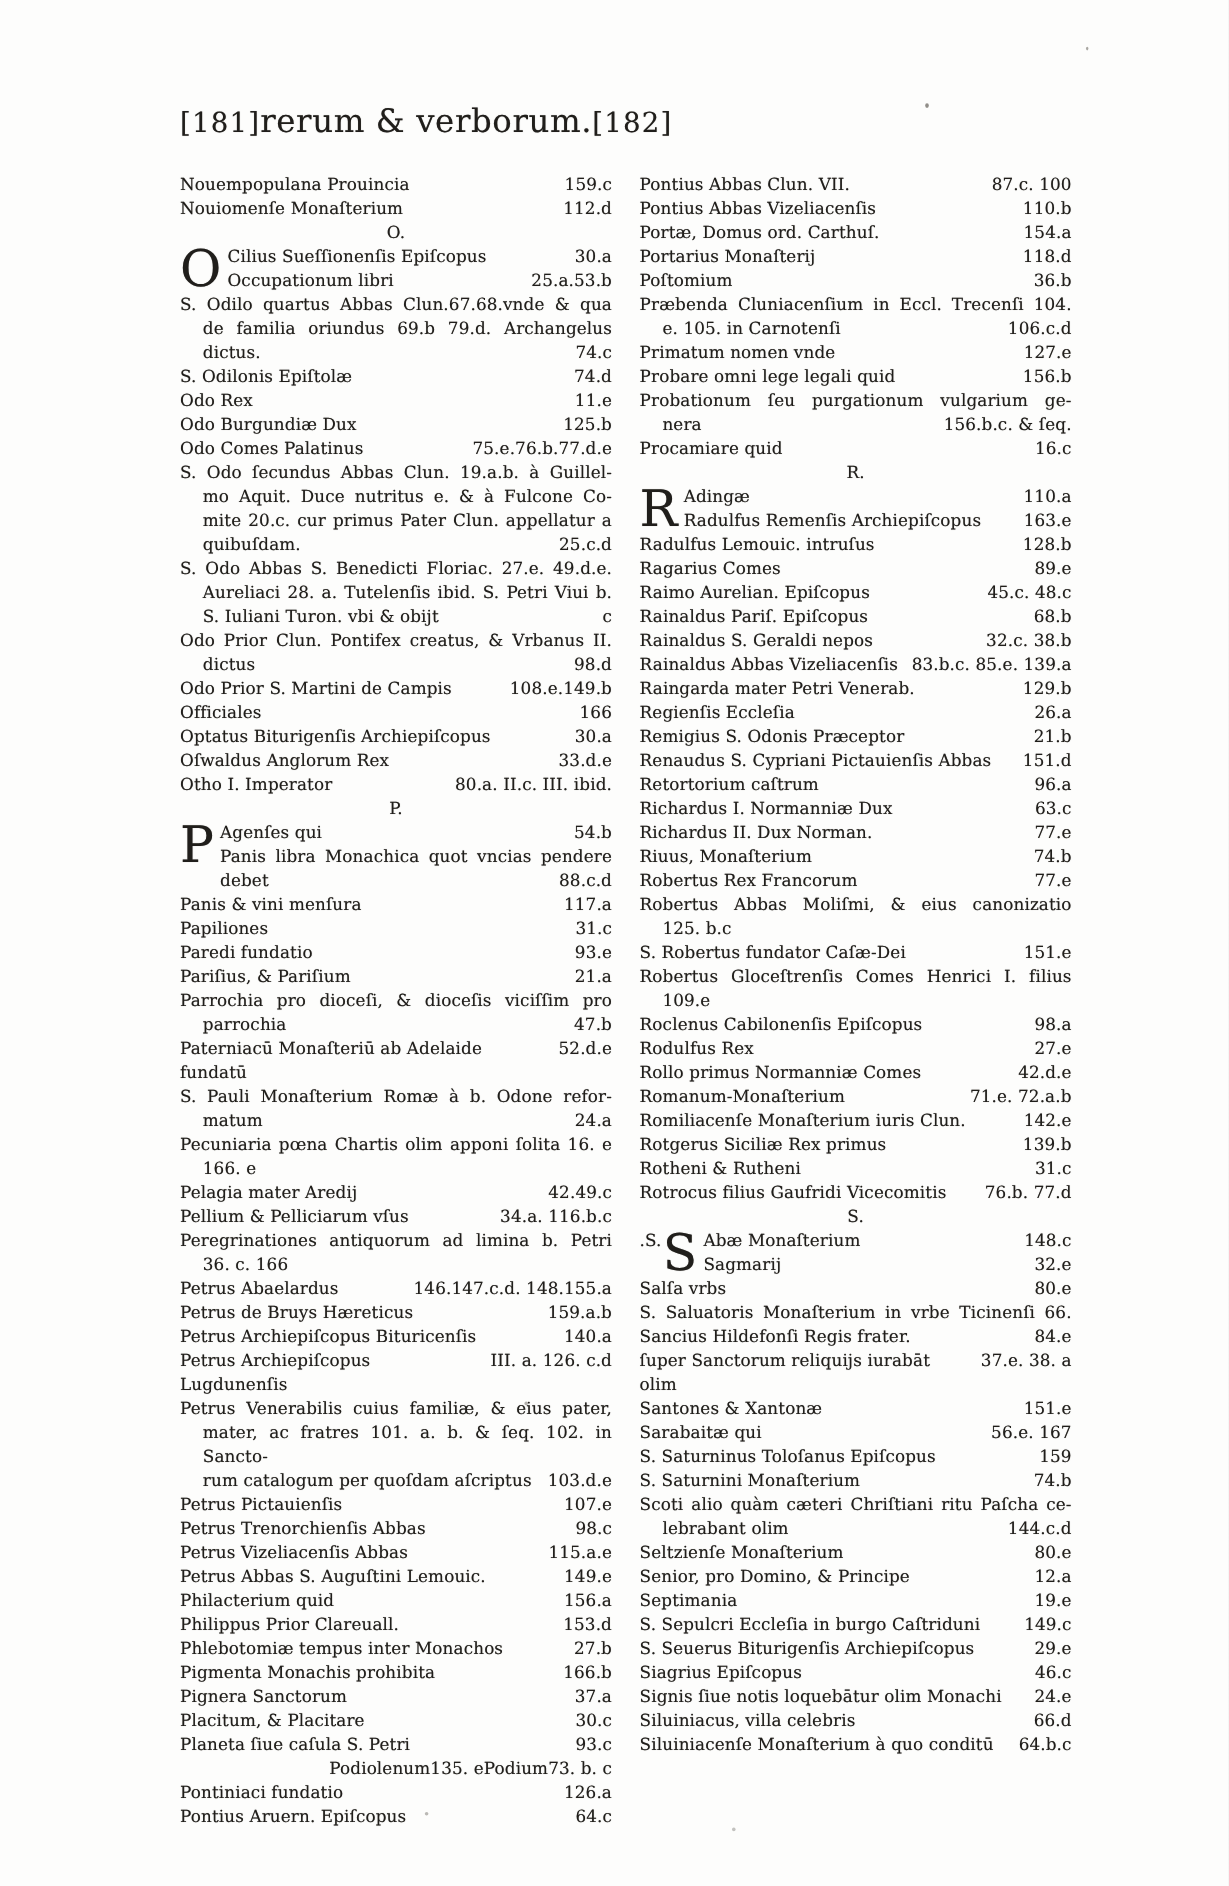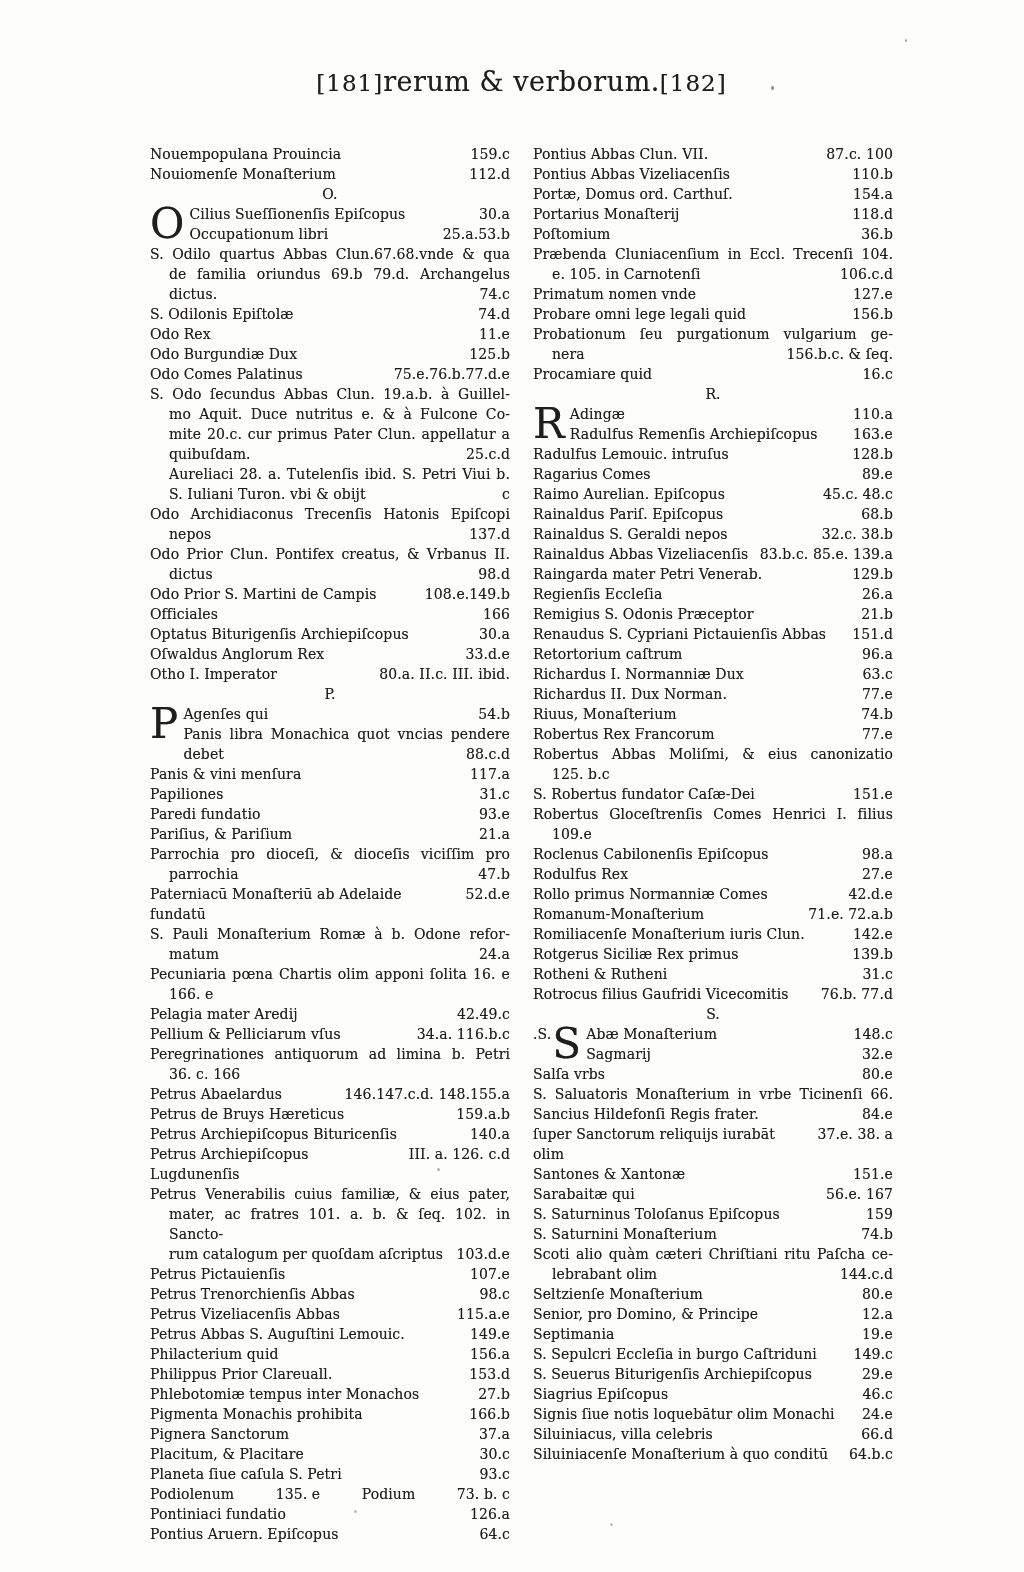--- a/index.html
+++ b/index.html
@@ -11,22 +11,22 @@
       radial-gradient(ellipse 140% 120% at 50% 45%, #fdfdfc 60%, #f7f7f5 88%, #f1f1ee 100%);
     font-family:"DejaVu Serif","Liberation Serif",serif;
     color:#201e1b;
     overflow:hidden;
   }
   .page *{box-sizing:border-box;}
   .txtfx{text-shadow:0 0 0.6px rgba(40,36,30,.55);}
 
   
   .hdr{
-    position:absolute;top:66px;left:150px;width:743px;
-    display:flex;justify-content:center;align-items:baseline;
+    position:absolute;top:86px;left:150px;width:743px;
+    display:flex;justify-content:flex-start;align-items:baseline;
   }
   .pagenum{font-size:23px;letter-spacing:1px;}
   .running-title{font-size:27px;letter-spacing:.5px;}
 
   
   .cols{
     position:absolute;top:144px;left:150px;width:743px;
     display:flex;gap:23px;
     font-size:14px;line-height:20px;
     letter-spacing:.1px;
@@ -44,21 +44,21 @@
   .dc-group{display:flex;align-items:flex-start;}
   .dc{
     font-size:42px;line-height:38px;
     padding:1px 5px 0 0;
     flex:0 0 auto;
   }
   .dc-pre{flex:0 0 auto;padding-right:1px;}
   .dc-lines{flex:1 1 auto;min-width:0;}
   .dc-lines .eline.cont{padding-left:0;}
 
-  .split-row{display:flex;justify-content:space-between;min-height:20px;gap:20px;}
+  .split-row{display:flex;justify-content:flex-end;min-height:20px;}
 
   .speck{position:absolute;background:#57534c;border-radius:50%;}
   .speck.s1{left:771px;top:86px;width:3px;height:4px;opacity:.65;}
   .speck.s2{left:905px;top:39px;width:2px;height:3px;opacity:.5;}
   .speck.s3{left:437px;top:1168px;width:3px;height:3px;opacity:.45;}
   .speck.s4{left:354px;top:1510px;width:3px;height:3px;opacity:.4;}
   .speck.s5{left:610px;top:1523px;width:3px;height:3px;opacity:.35;}
 </style>
 </head>
 <body>
@@ -108,26 +108,23 @@
         <div class="entry">
           <div class="eline"><span class="ref">75.e.76.b.77.d.e</span>Odo Comes Palatinus</div>
         </div>
         <div class="entry">
           <div class="eline jline">S. Odo ſecundus Abbas Clun. 19.a.b. à Guillel-</div>
           <div class="eline cont jline">mo Aquit. Duce nutritus e. &amp; à Fulcone Co-</div>
           <div class="eline cont jline">mite 20.c. cur primus Pater Clun. appellatur a</div>
           <div class="eline cont"><span class="ref">25.c.d</span>quibuſdam.</div>
         </div>
         <div class="entry">
+          <div class="eline jline">S. Odo Abbas S. Benedicti Floriac. 27.e. 49.d.e.</div>
           <div class="eline cont jline">Aureliaci 28. a. Tutelenſis ibid. S. Petri Viui b.</div>
           <div class="eline cont"><span class="ref">c</span>S. Iuliani Turon. vbi &amp; obijt</div>
-        </div>
-        <div class="entry">
-          <div class="eline jline">Odo Archidiaconus Trecenſis Hatonis Epiſcopi</div>
-          <div class="eline cont"><span class="ref">137.d</span>nepos</div>
         </div>
         <div class="entry">
           <div class="eline jline">Odo Prior Clun. Pontifex creatus, &amp; Vrbanus II.</div>
           <div class="eline cont"><span class="ref">98.d</span>dictus</div>
         </div>
         <div class="entry">
           <div class="eline"><span class="ref">108.e.149.b</span>Odo Prior S. Martini de Campis</div>
         </div>
         <div class="entry">
           <div class="eline"><span class="ref">166</span>Officiales</div>

